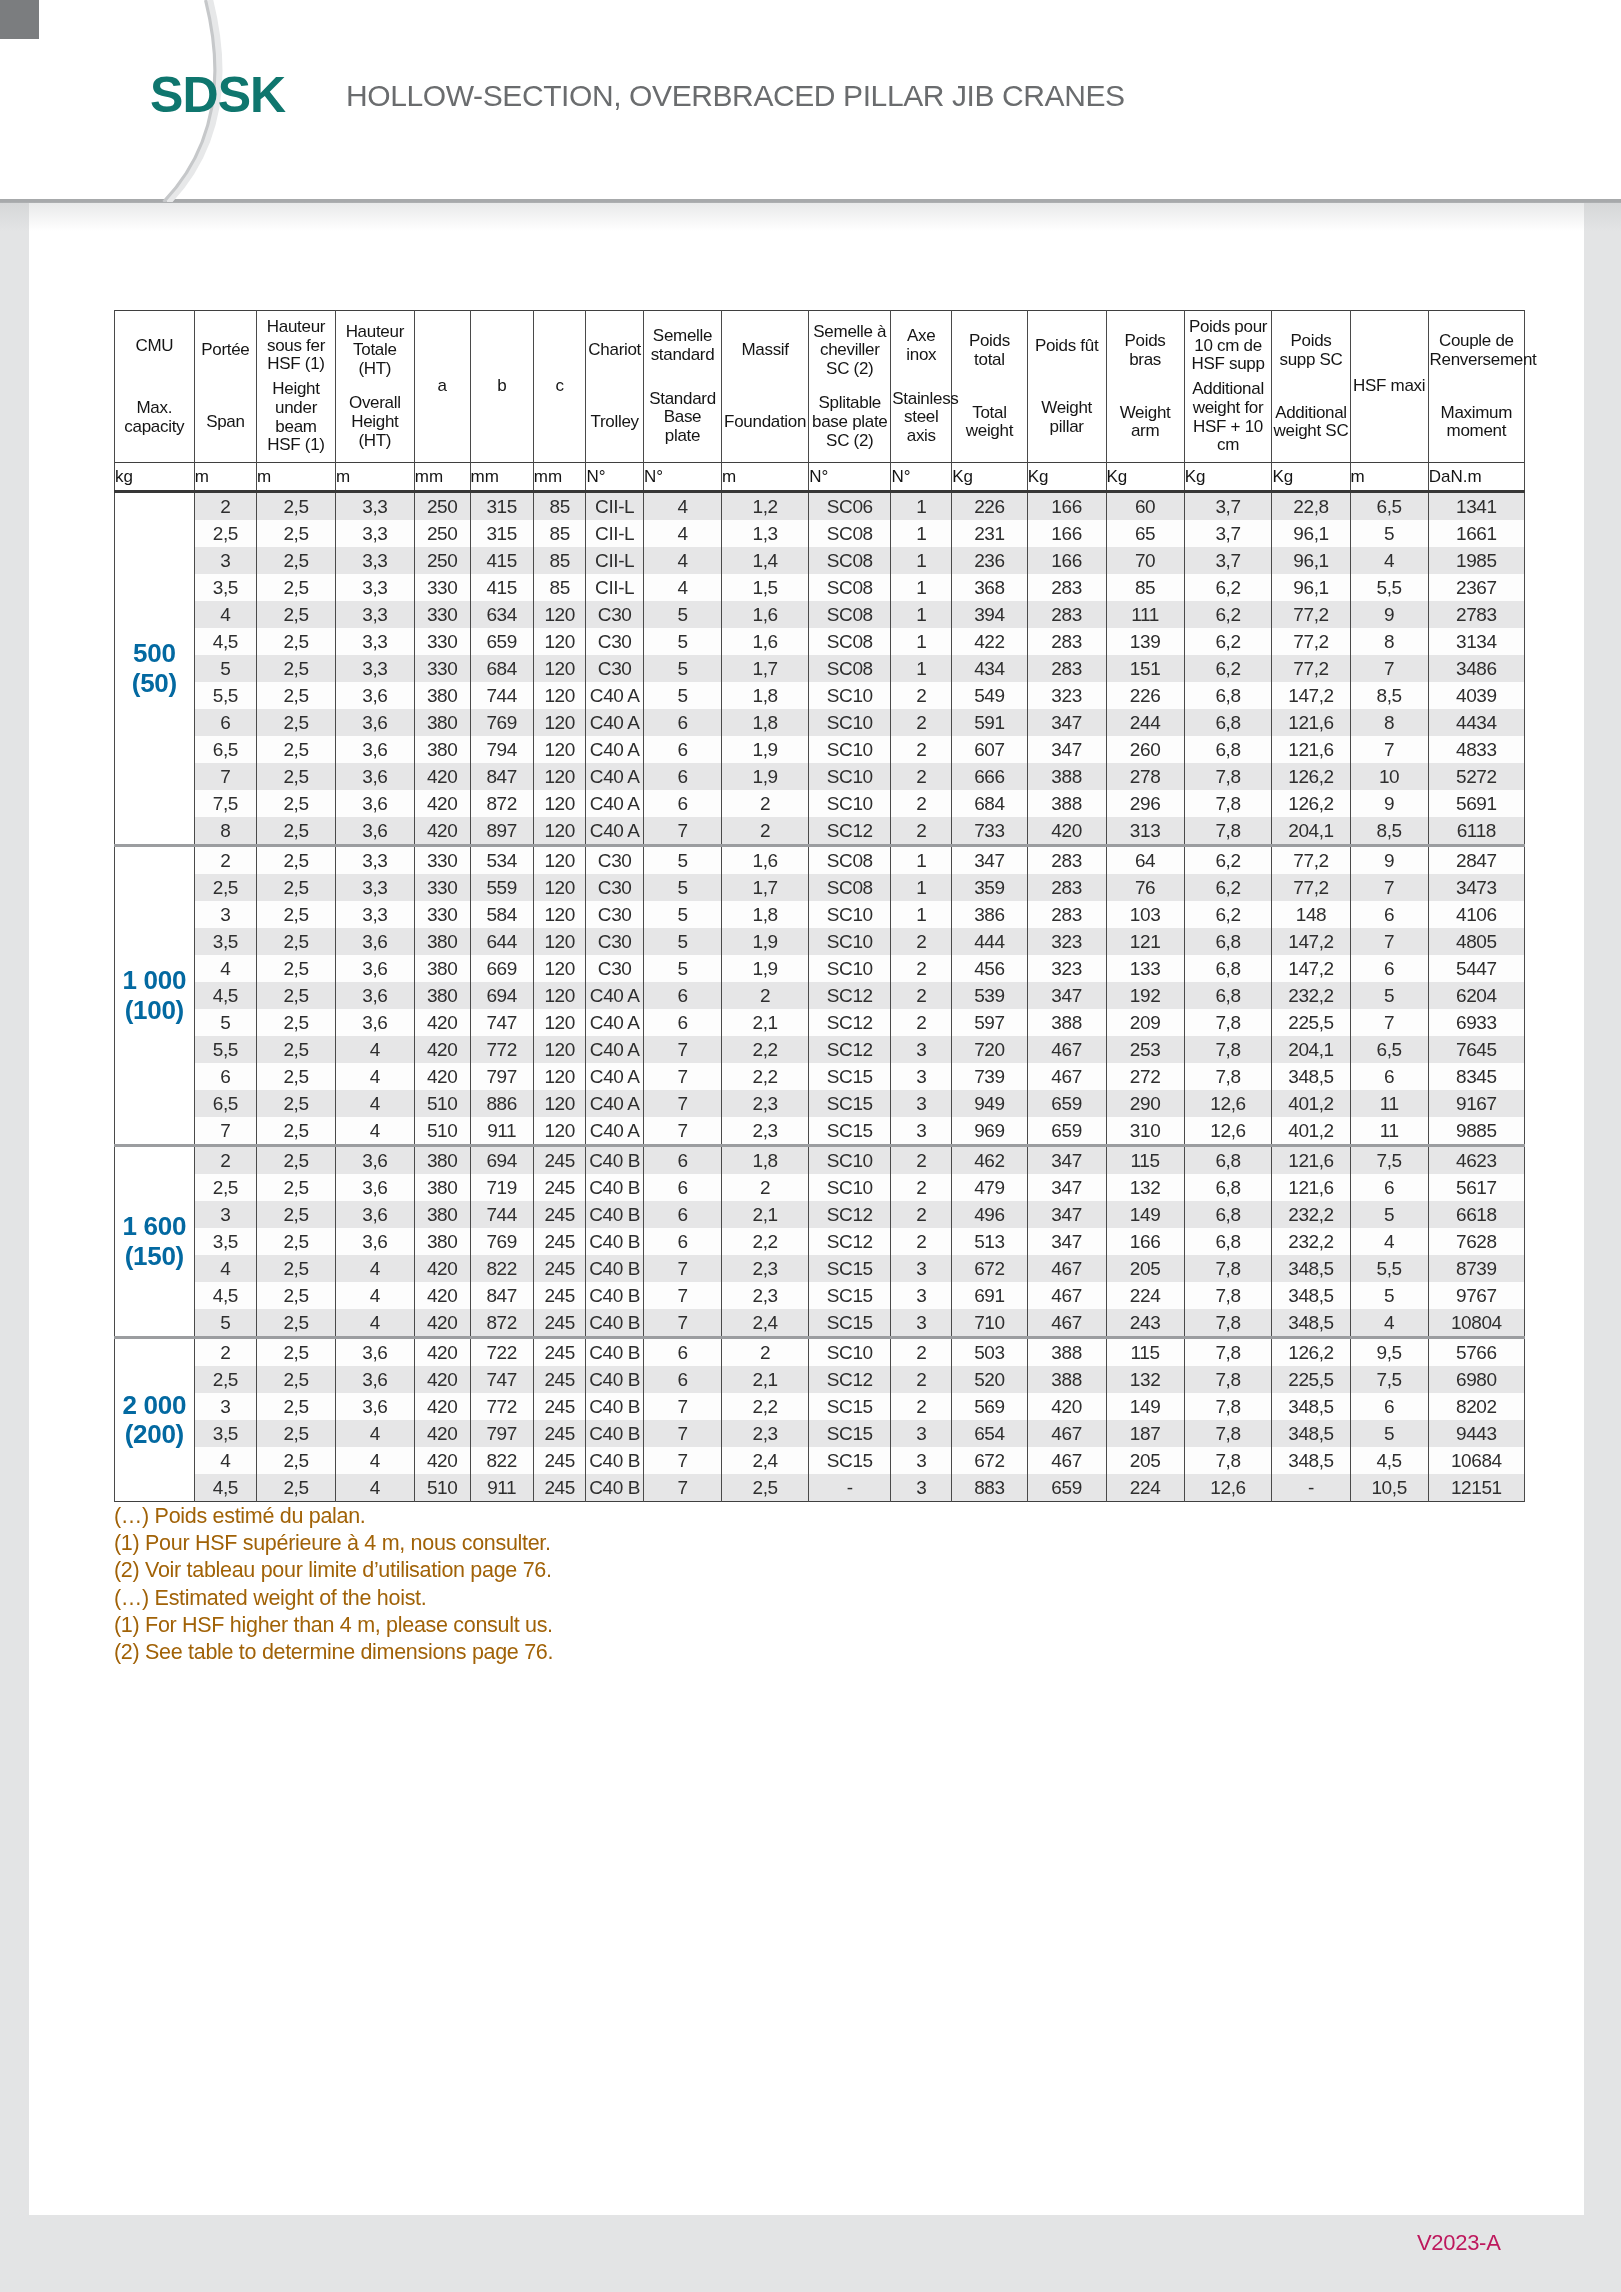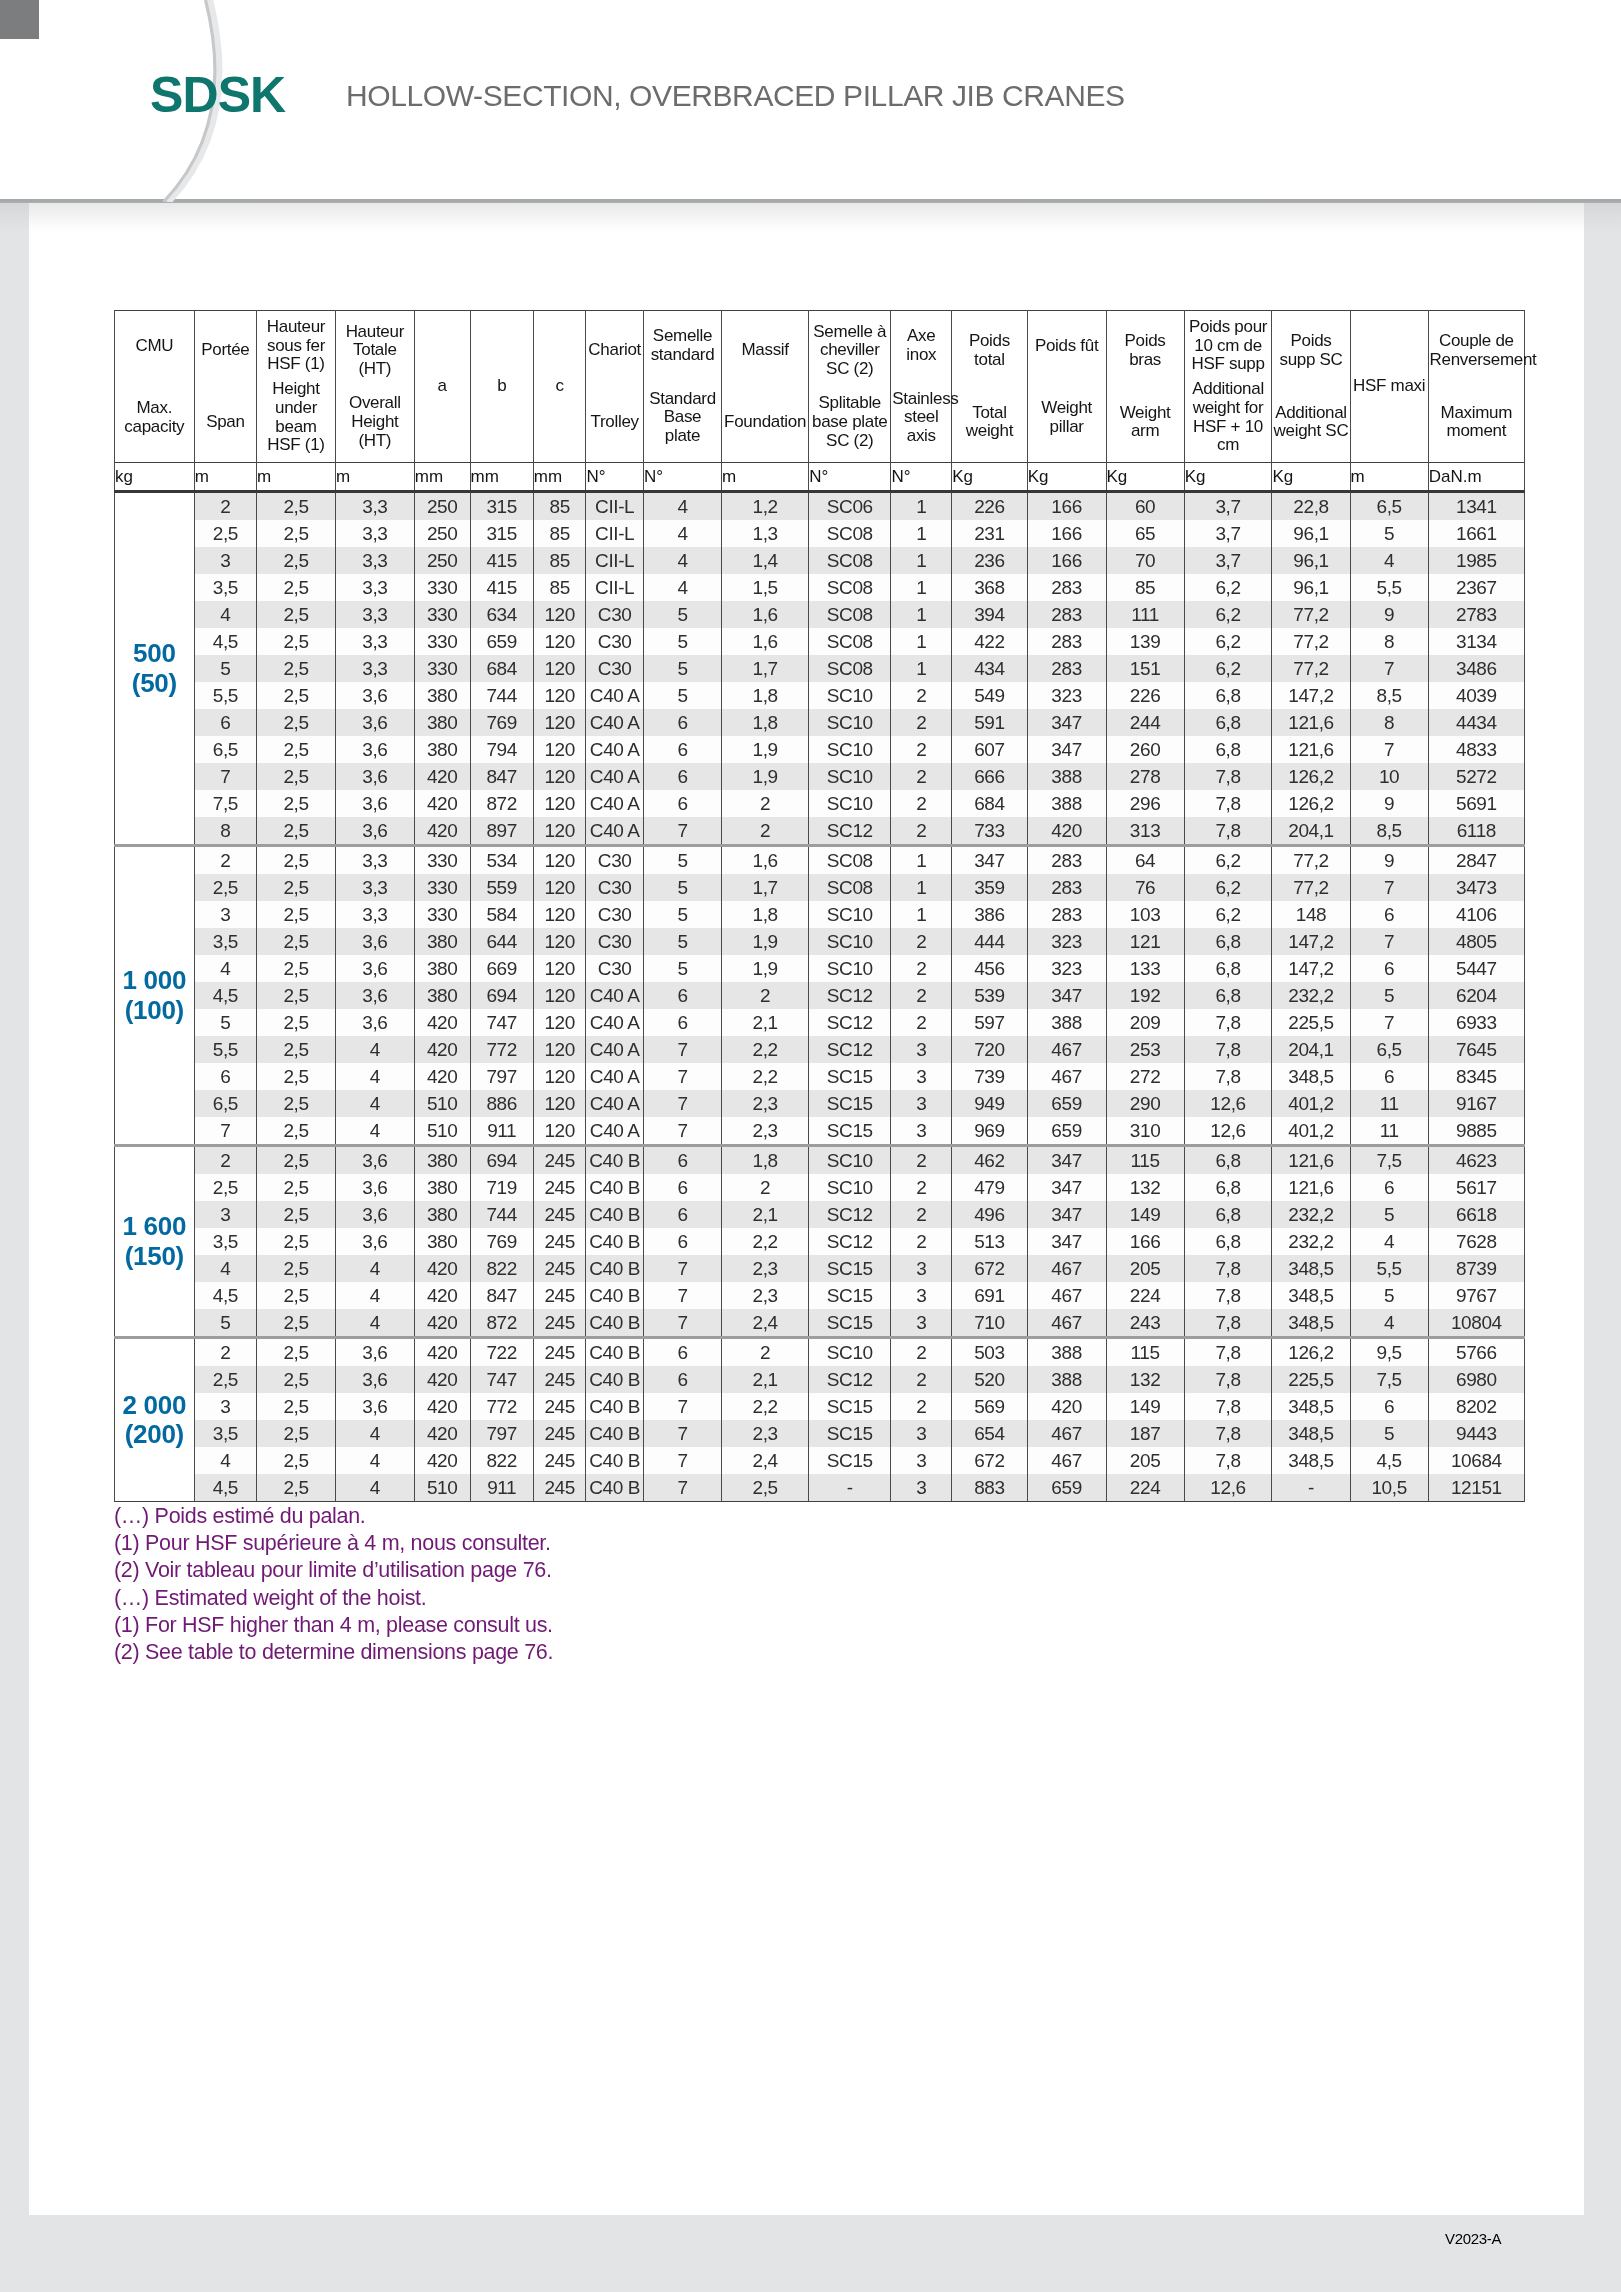--- a/index.html
+++ b/index.html
@@ -65,27 +65,27 @@
     height:27px;font-size:19px;text-align:center;color:#2e2e2e;
     letter-spacing:-0.4px;background:#fdfdfd;
   }
   tbody tr.shade td{background:#e6e6e7;}
   tbody td.cap{
     background:#ffffff !important;font-weight:bold;font-size:26px;
     line-height:1.12;color:#0369a1;letter-spacing:-0.3px;
   }
   tbody tr.gsep td{border-top:3.6px solid #9b9da0;}
   
-  .footnotes{position:absolute;z-index:6;font-size:21.5px;color:#701a75;letter-spacing:-0.3px;}
+  .footnotes{position:absolute;z-index:6;font-size:21.5px;color:#a16207;letter-spacing:-0.3px;}
   .footnotes div{height:27px;line-height:27px;}
   .fn-fr{left:114px;top:1503px;}
   .fn-en{left:114px;top:1585px;}
   .version{
     position:absolute;left:1417px;top:2230px;z-index:2;
-    font-size:15px;color:#000000;letter-spacing:-0.3px;margin-left:28px;
+    font-size:22px;color:#be185d;letter-spacing:-0.3px;
   }
 </style>
 </head>
 <body>
 
 <div class="content-page"></div>
 
 <div class="header-band"></div>
 <div class="divider-line"></div>
 <div class="divider-fade"></div>

